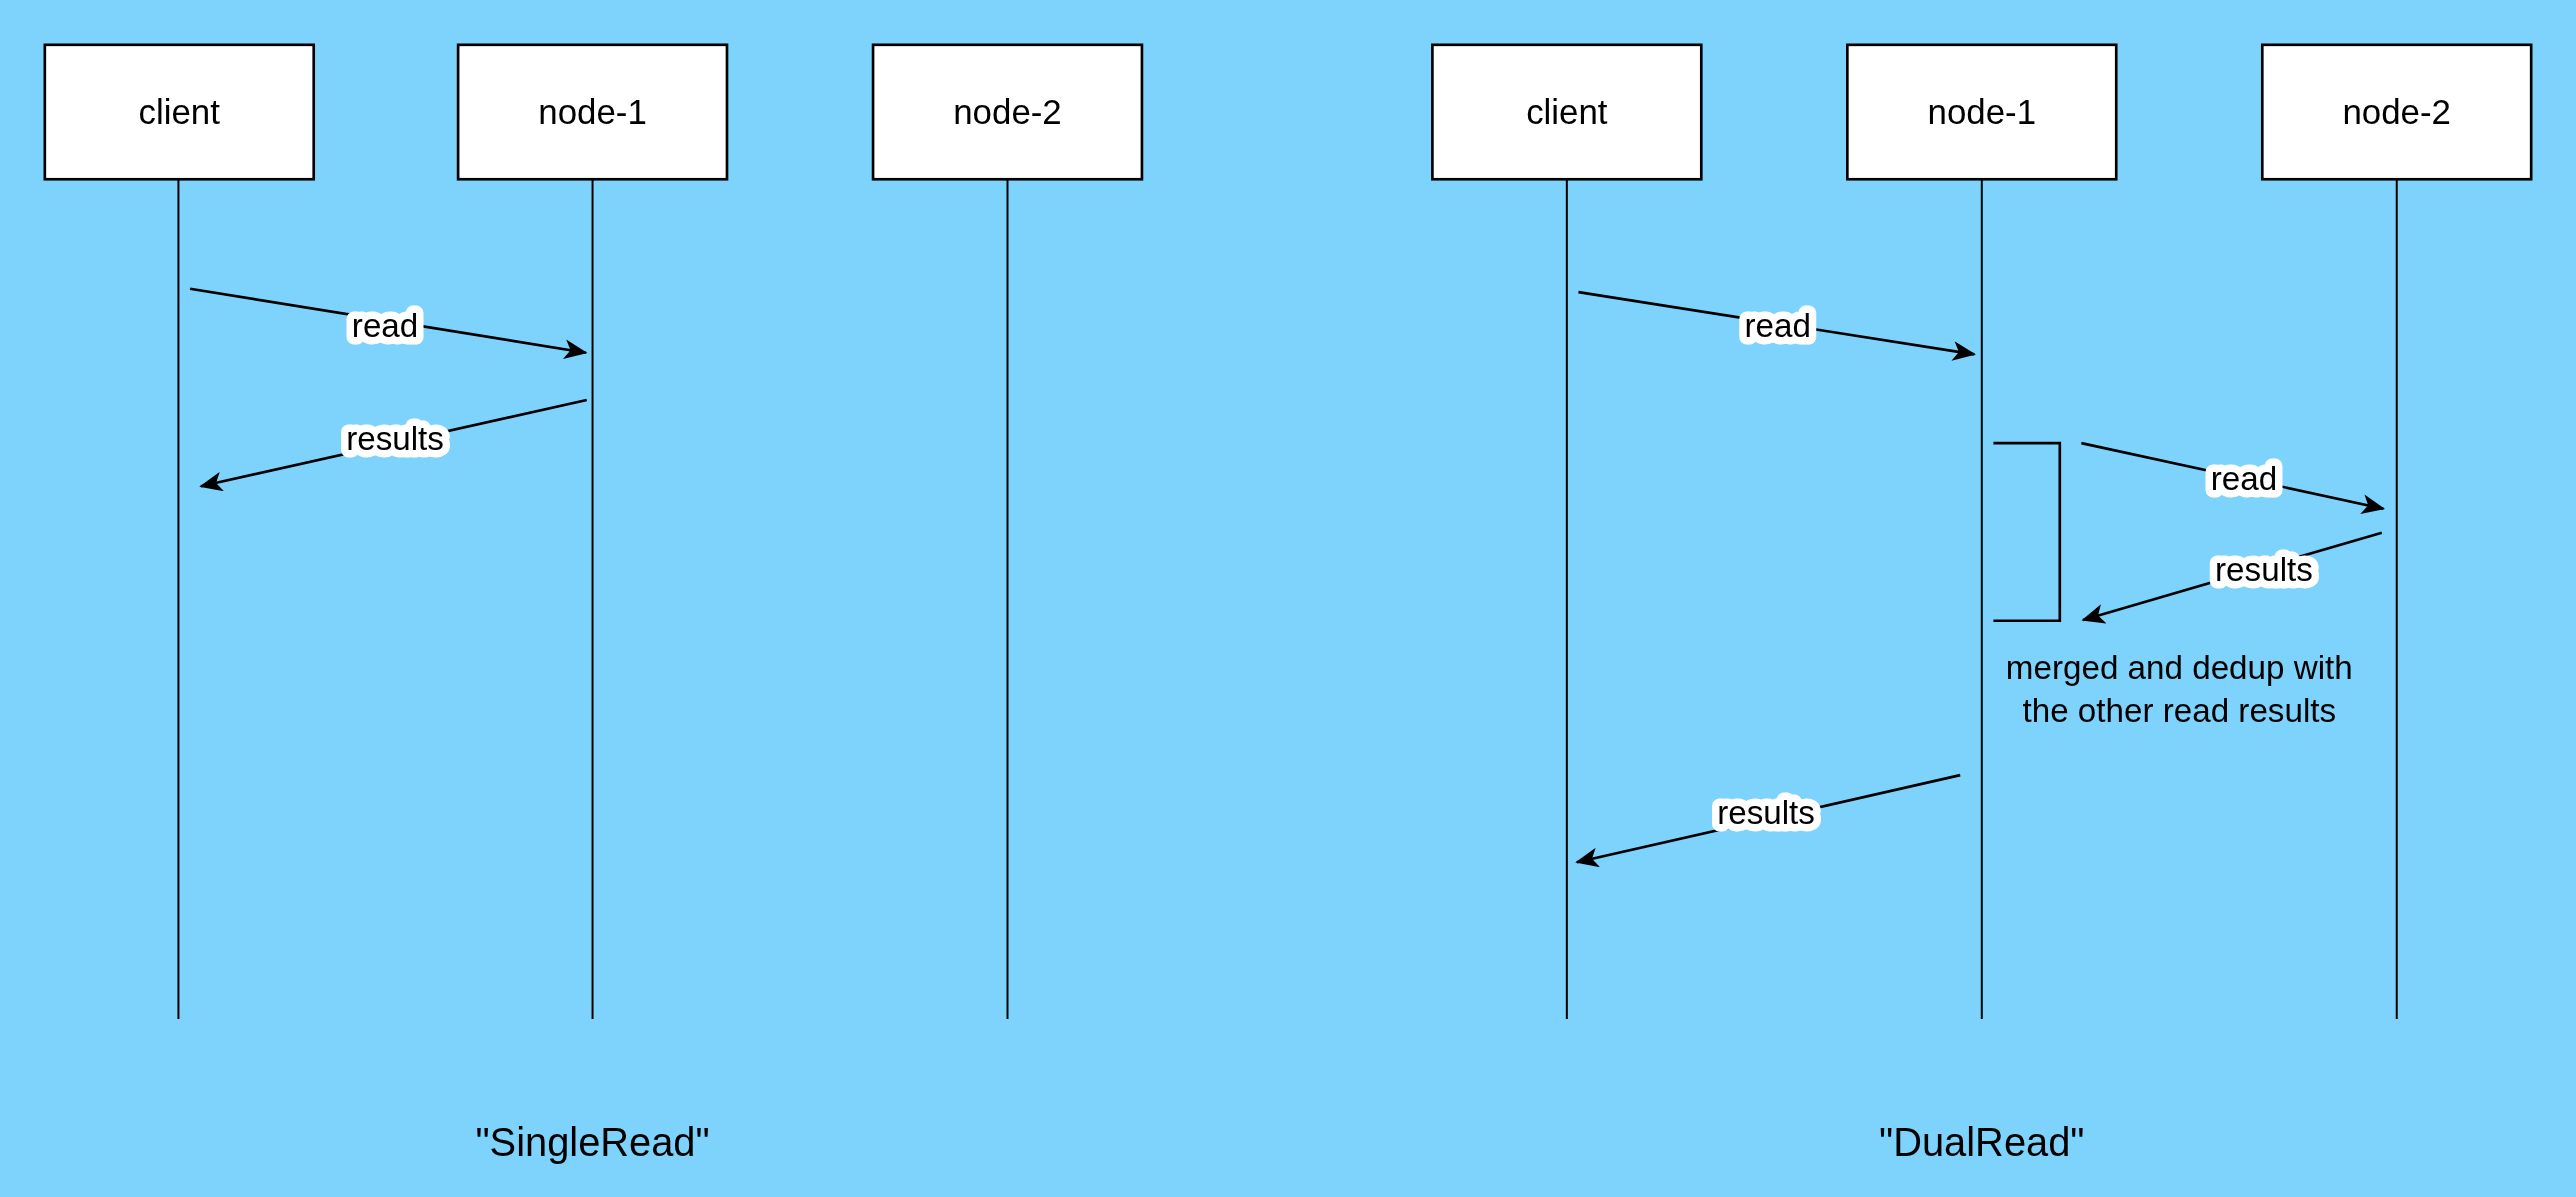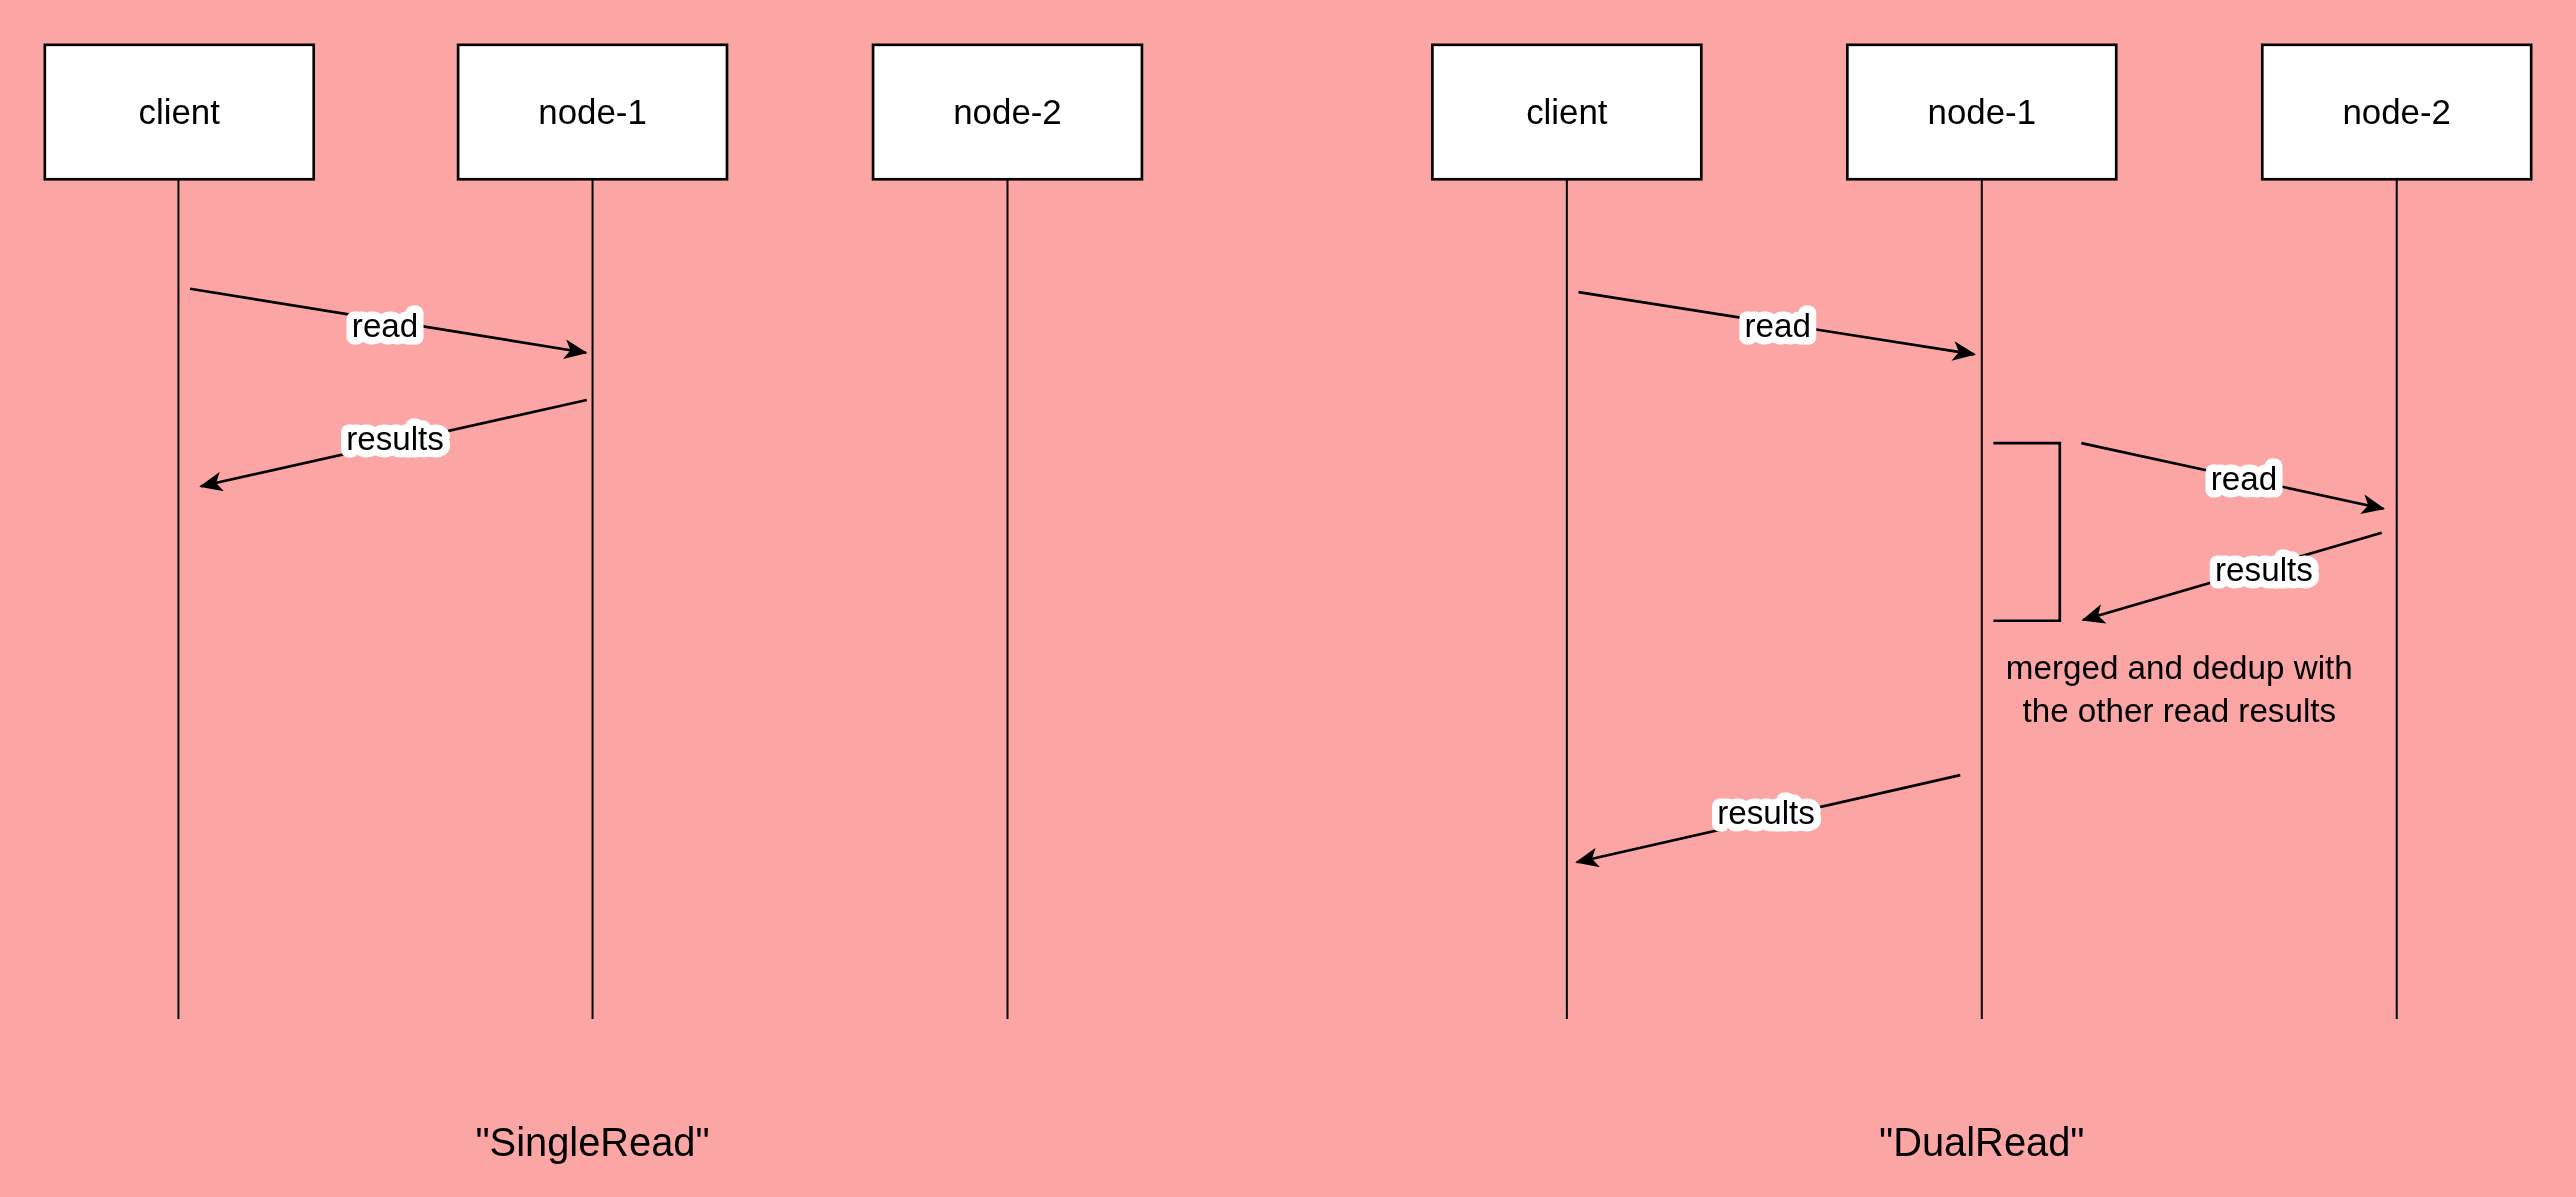--- a/index.html
+++ b/index.html
@@ -1,18 +1,18 @@
 <!DOCTYPE html>
 <html style="font-size:8.9px"><head>
 <meta charset="utf-8">
 <style>
   html, body { margin: 0; padding: 0; background: #ffffff; }
   .page {
     width: 100vw;
-    background: #fca5a5;
+    background: #7dd3fc;
     font-family: "Liberation Sans", sans-serif;
   }
   svg { display: block; width: 100%; height: auto; }
 
   .actor-box   { fill: #ffffff; stroke: #000000; stroke-width: 1.6; }
   .lifeline    { stroke: #000000; stroke-width: 1.2; fill: none; }
   .msg-line    { stroke: #000000; stroke-width: 1.6; fill: none; }
   .bracket     { stroke: #000000; stroke-width: 1.6; fill: none; }
 
   text {

